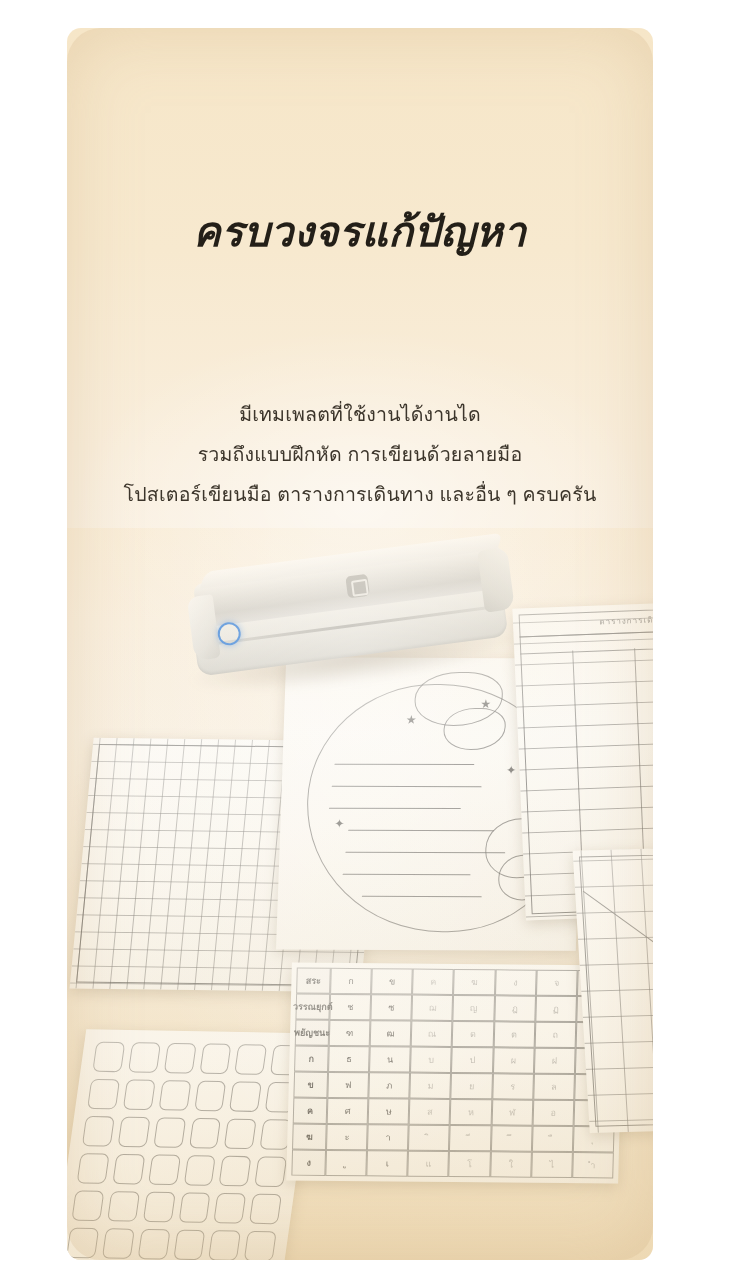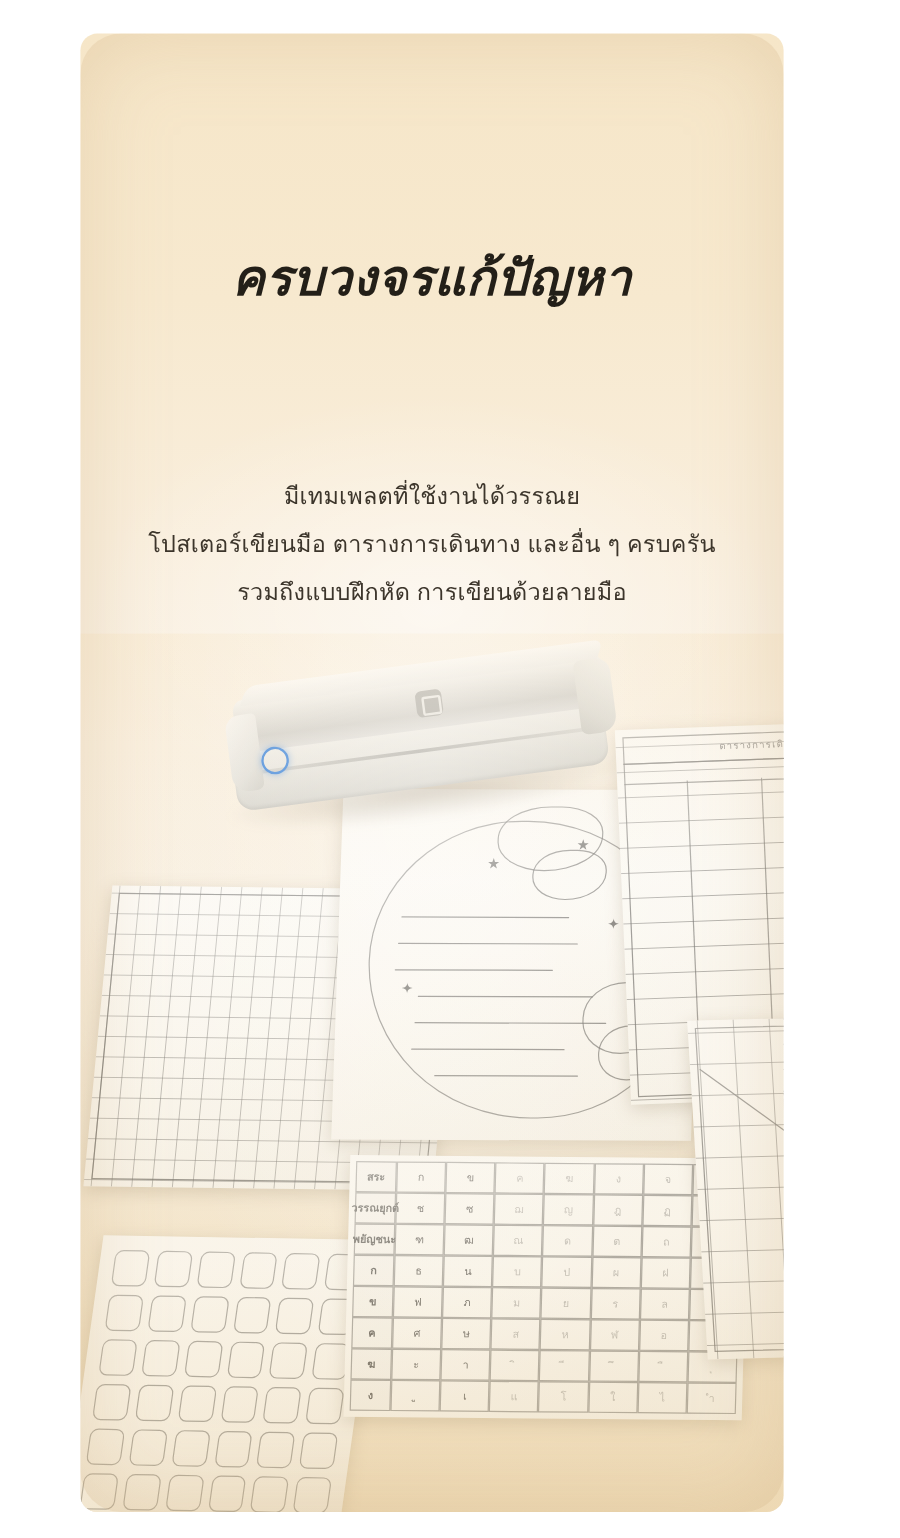--- a/index.html
+++ b/index.html
@@ -339,23 +339,23 @@
 
 <div class="promo">
 
   <div class="light-band"></div>
 
   <div class="headline">
     <span class="l1">ครบวงจรแก้ปัญหา</span>
   </div>
 
   <div class="subcopy">
-    <span>มีเทมเพลตที่ใช้งานได้วรรณย</span>
+    <span>มีเทมเพลตที่ใช้งานได้งานได</span>
+    <span>รวมถึงแบบฝึกหัด การเขียนด้วยลายมือ</span>
     <span>โปสเตอร์เขียนมือ ตารางการเดินทาง และอื่น ๆ ครบครัน</span>
-    <span>รวมถึงแบบฝึกหัด การเขียนด้วยลายมือ</span>
   </div>
 
   <div class="sheets">
 
     <div class="sheet grid-fine" id="sheet-grid-left">
       <div class="inner"></div>
       <div class="frame"></div>
       <div class="sheet-sheen"></div>
     </div>
 

